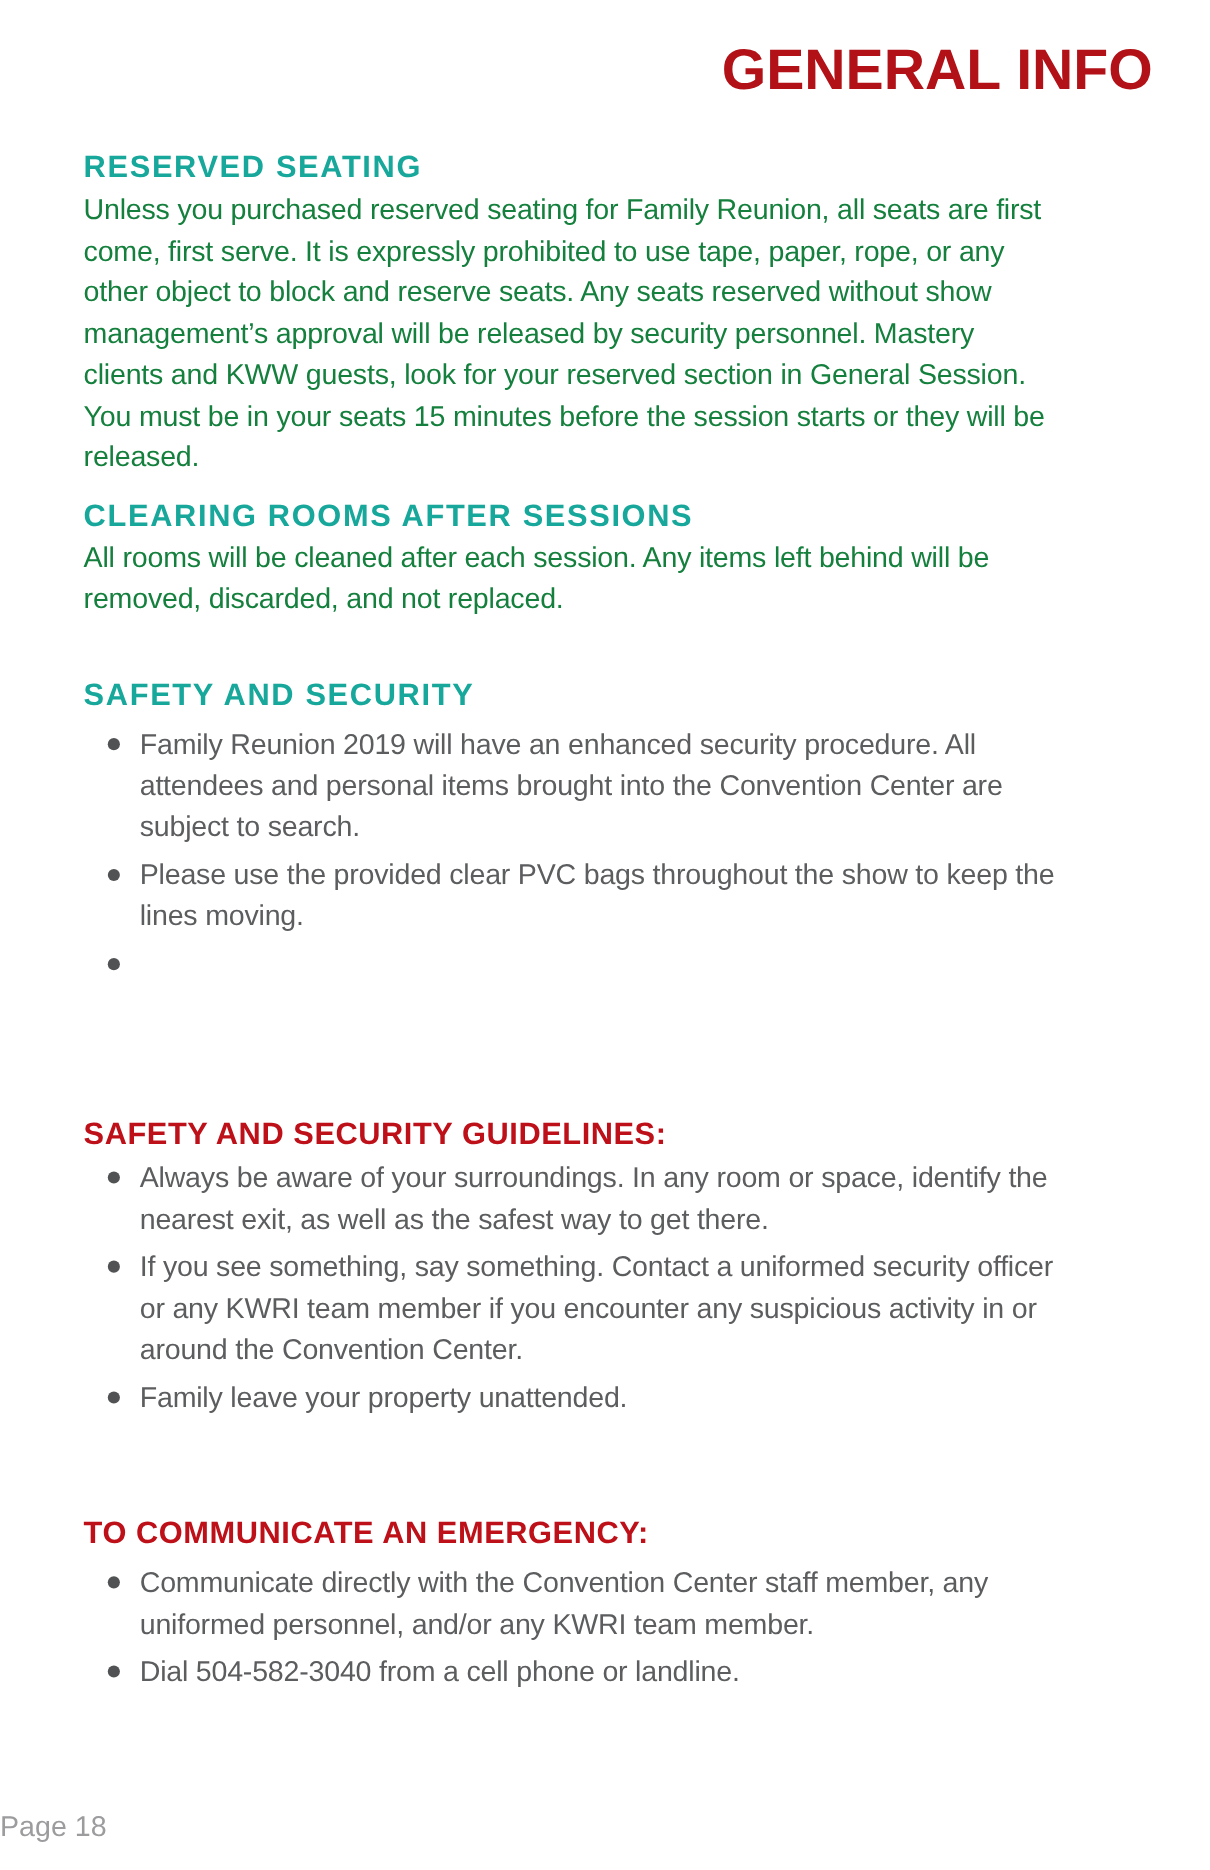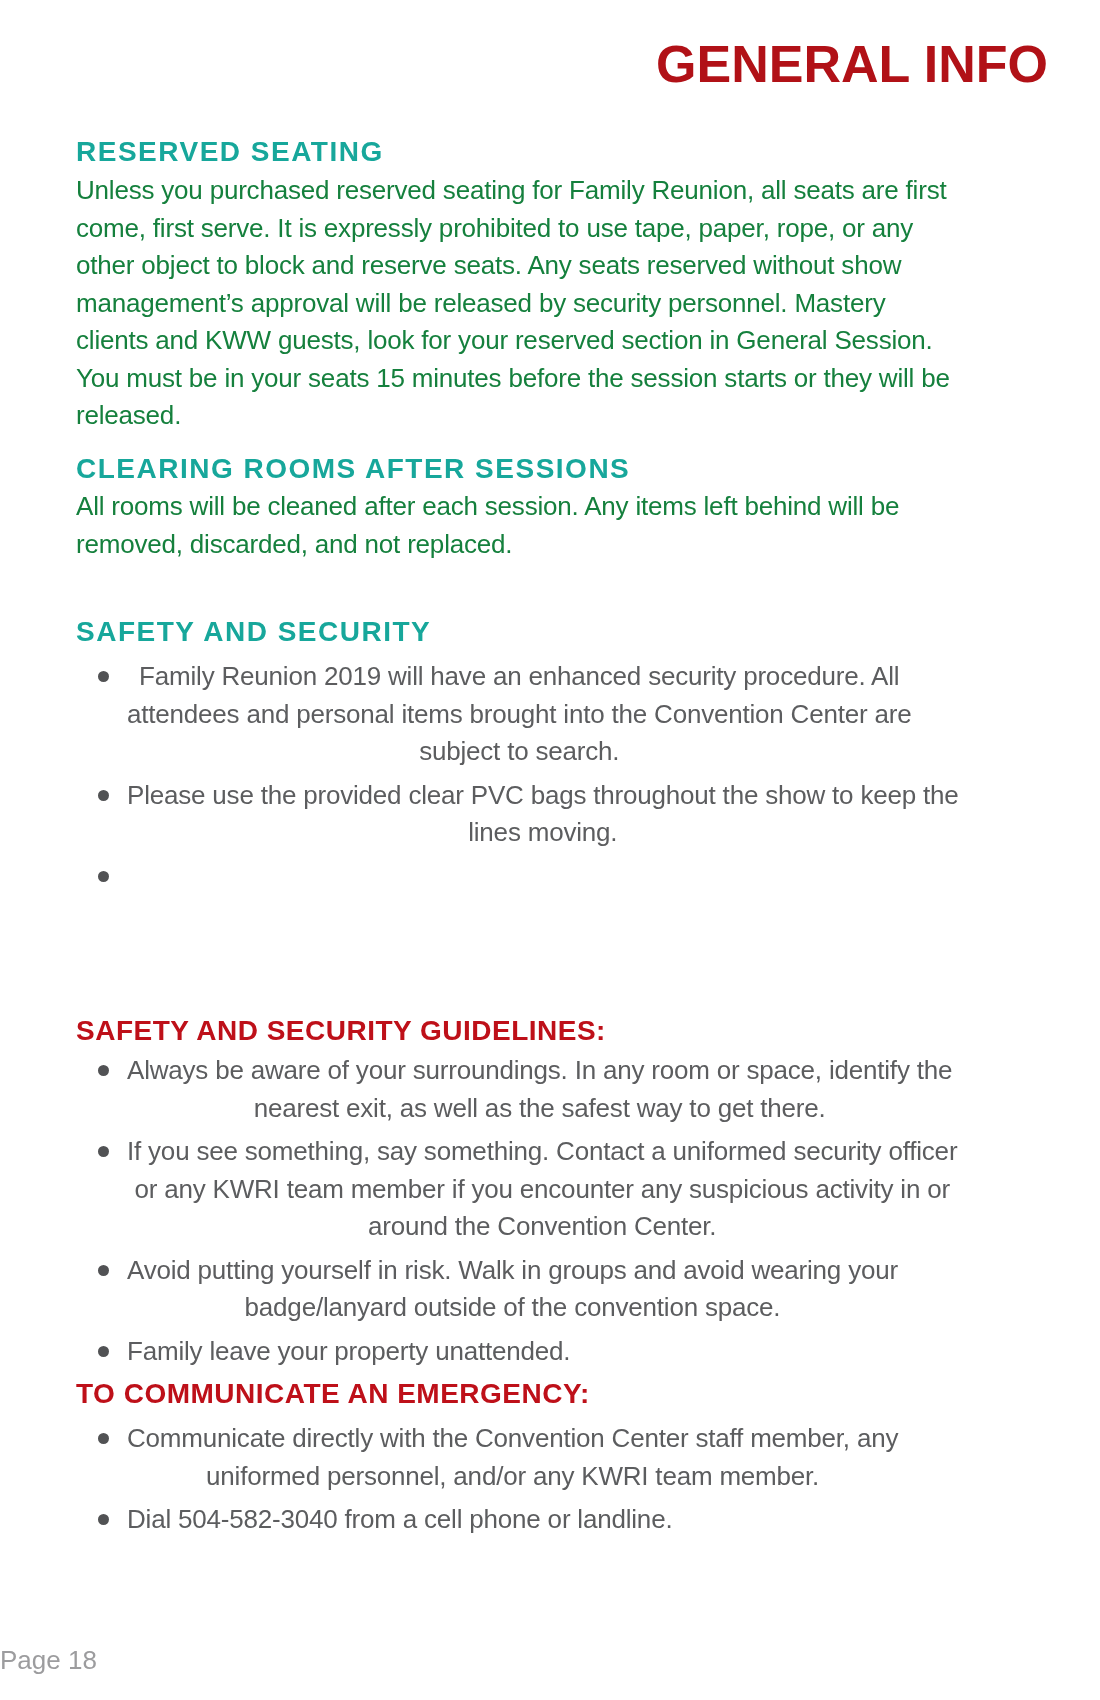--- a/index.html
+++ b/index.html
@@ -62,21 +62,20 @@
     border-radius:50%;
     background:#515254;
     margin:13px 18px 0 22px;
   }
   .btext{
     font-size:26px;
     line-height:37.5px;
     letter-spacing:-0.2px;
     color:#5C5D5F;
     white-space:pre-line;
-    text-align:center;
   }
   .footer{
     position:absolute;
     top:1645px; left:0;
     width:904px;
     font-size:26px;
     color:#9C9C9E;
   }
 </style>
 </head>
@@ -125,25 +124,20 @@
 nearest exit, as well as the safest way to get there.</span>
     </li>
     <li class="bullet-item">
       <span class="dot"></span>
       <span class="btext">If you see something, say something. Contact a uniformed security officer
 or any KWRI team member if you encounter any suspicious activity in or
 around the Convention Center.</span>
     </li>
     <li class="bullet-item">
       <span class="dot"></span>
-      <span class="btext">Avoid putting yourself in risk. Walk in groups and avoid wearing your
-badge/lanyard outside of the convention space.</span>
-    </li>
-    <li class="bullet-item">
-      <span class="dot"></span>
       <span class="btext">Family leave your property unattended.</span>
     </li>
   </ul>
 
   <h2 class="h red" style="top:1378px">TO COMMUNICATE AN EMERGENCY:</h2>
   <ul class="bullets" style="top:1420px">
     <li class="bullet-item">
       <span class="dot"></span>
       <span class="btext">Communicate directly with the Convention Center staff member, any
 uniformed personnel, and/or any KWRI team member.</span>

